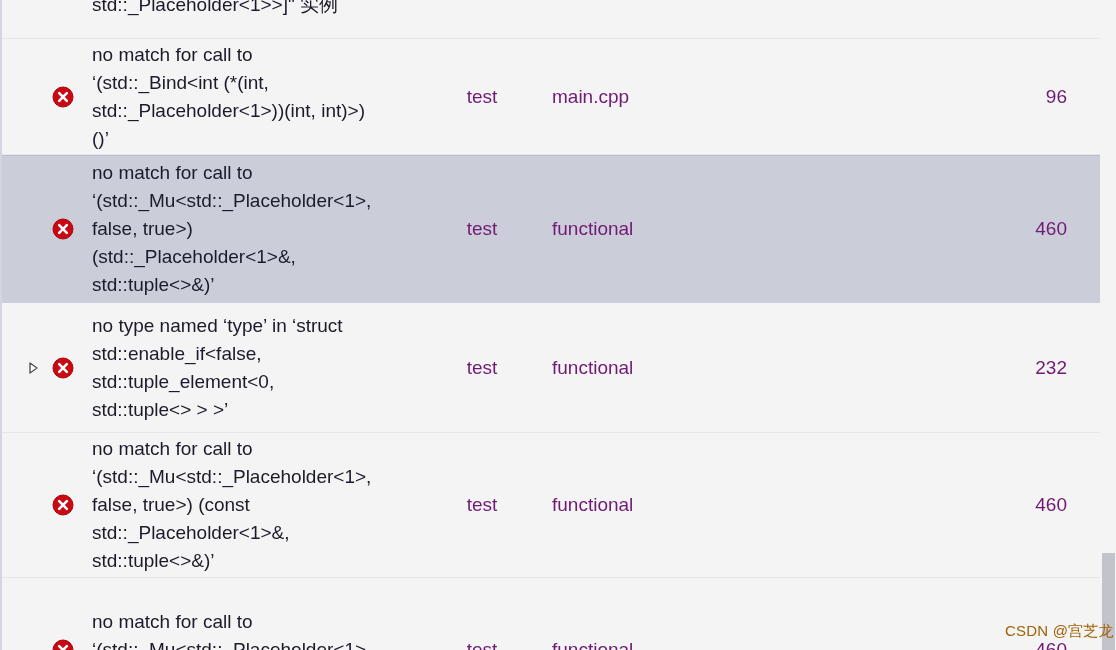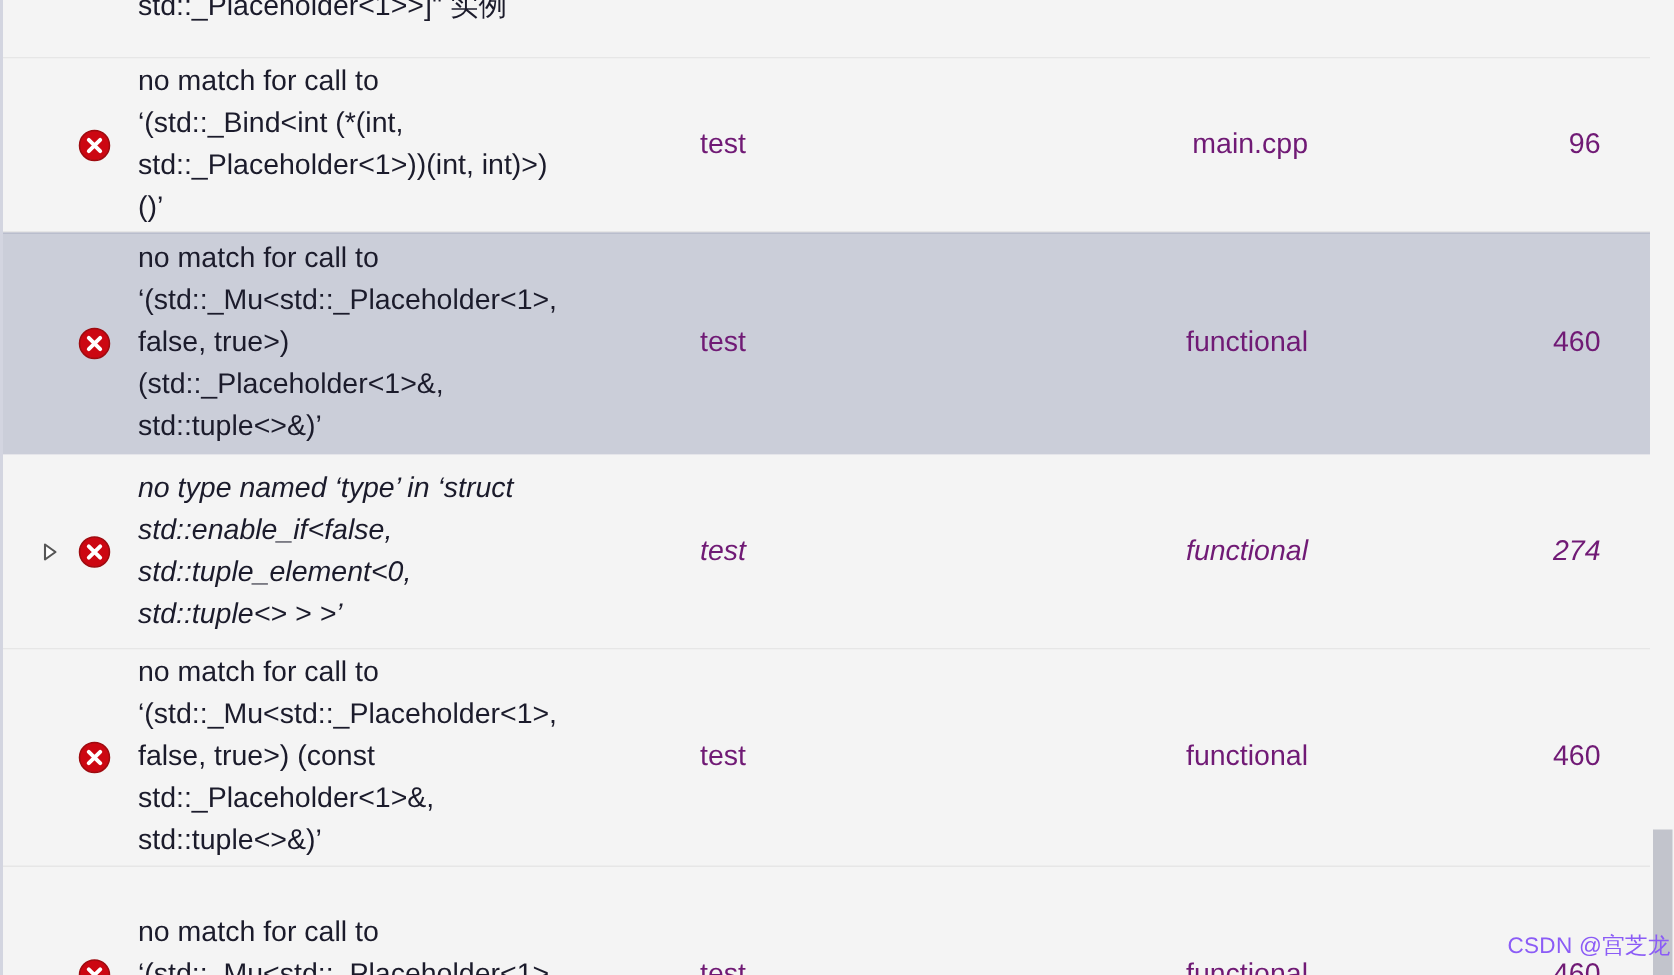--- a/index.html
+++ b/index.html
@@ -64,21 +64,21 @@
     padding-right: 6px;
     box-sizing: border-box;
   }
   .col-resource {
     flex: 0 0 140px;
     text-align: center;
     box-sizing: border-box;
   }
   .col-path {
     flex: 0 0 320px;
-    text-align: right;
+    text-align: left;
     box-sizing: border-box;
   }
   .col-location {
     flex: 1 1 auto;
     text-align: right;
     padding-right: 35px;
     box-sizing: border-box;
   }
 
   
@@ -133,21 +133,21 @@
     background: #c2c4cc;
   }
 
   
   #watermark {
     position: absolute;
     left: 1003px;
     top: 622px;
     font-size: 15px;
     line-height: 18px;
-    color: #8b5cf6;
+    color: #a16207;
     white-space: nowrap;
     letter-spacing: 0.2px;
     pointer-events: none;
     user-select: none;
   }
 </style>
 </head>
 <body>
 
 <div id="problems-view">
@@ -224,21 +224,21 @@
         <span class="cell-text">test</span>
       </div>
       <div class="col-path">
         <span class="cell-text">functional</span>
       </div>
       <div class="col-location">
         <span class="cell-text">460</span>
       </div>
     </div>
 
-    <div class="row" style="height:130px;font-style:italic;">
+    <div class="row" style="height:130px;">
       <div class="col-gutter">
         <span class="twisty">
           <svg width="14" height="16" viewBox="0 0 14 16">
             <path d="M4 3 L11 8 L4 13 Z" fill="#ffffff" stroke="#555555" stroke-width="1.4" stroke-linejoin="round"></path>
           </svg>
         </span>
         <span class="error-icon">
           <svg width="22" height="22" viewBox="0 0 22 22">
             <circle cx="11" cy="11" r="10" fill="#cc0712"></circle>
             <circle cx="11" cy="11" r="10" fill="none" stroke="#9e0b10" stroke-width="1"></circle>
@@ -252,21 +252,21 @@
 std::tuple_element&lt;0,
 std::tuple&lt;&gt; &gt; &gt;’</span>
       </div>
       <div class="col-resource">
         <span class="cell-text">test</span>
       </div>
       <div class="col-path">
         <span class="cell-text">functional</span>
       </div>
       <div class="col-location">
-        <span class="cell-text">274</span>
+        <span class="cell-text">232</span>
       </div>
     </div>
 
     <div class="row" style="height:145px;">
       <div class="col-gutter">
         <span class="twisty hidden"></span>
         <span class="error-icon">
           <svg width="22" height="22" viewBox="0 0 22 22">
             <circle cx="11" cy="11" r="10" fill="#cc0712"></circle>
             <circle cx="11" cy="11" r="10" fill="none" stroke="#9e0b10" stroke-width="1"></circle>

